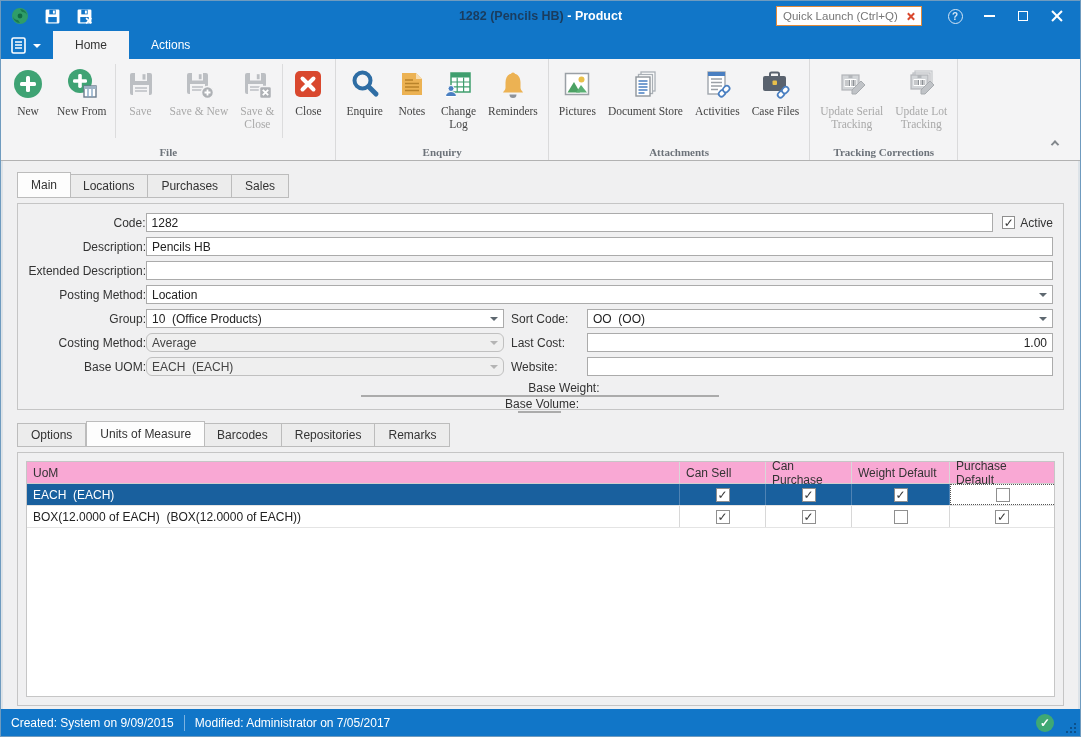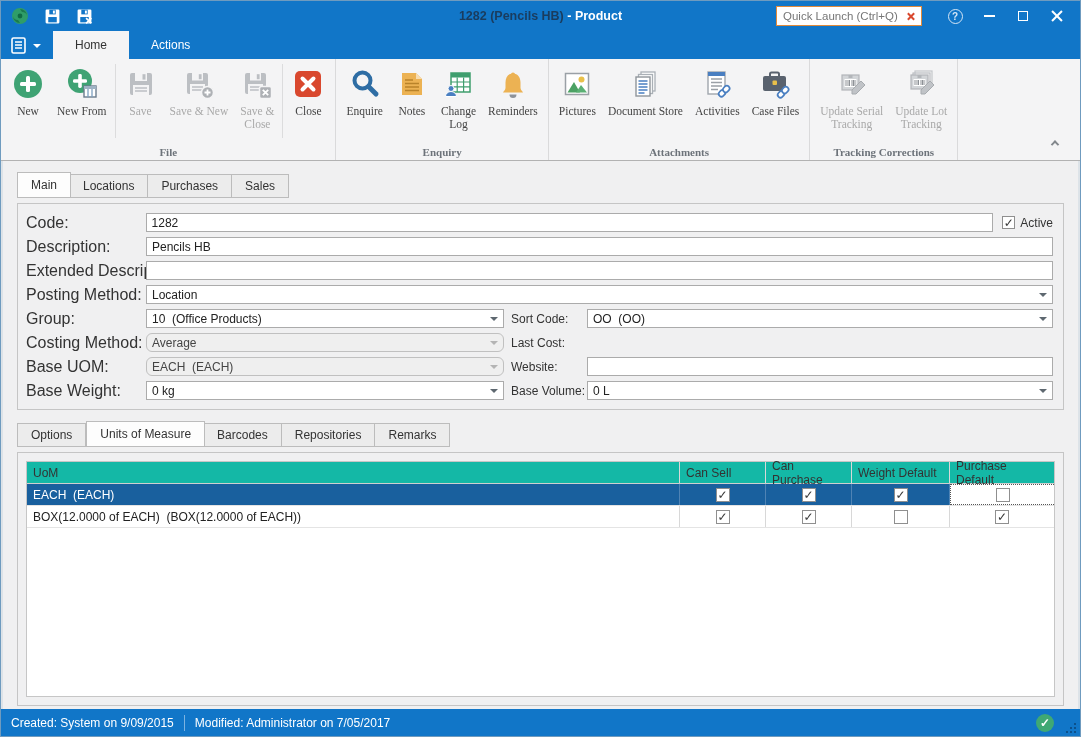--- a/index.html
+++ b/index.html
@@ -64,40 +64,40 @@
   .tabstrip { display:flex; align-items:flex-end; margin:11px 0 0 14px; height:26px; }
   .ptab {
     height:24px; padding:0 13px; display:flex; align-items:center; font-size:12px; color:#333;
     background:#ececec; border:1px solid #bcbcbc; border-left:none; cursor:pointer;
   }
   .ptab:first-child { border-left:1px solid #bcbcbc; }
   .ptab.active { background:#fdfdfd; height:26px; border-left:1px solid #bcbcbc; margin-right:-1px; z-index:1; }
   .groupbox { margin:5px 14px 0 14px; border:1px solid #c5c5c5; background:#f0f0f1; }
   .gb-fields { padding:9px 10px 9px 8px; }
   .frow { display:flex; align-items:center; height:19px; margin-bottom:5px; }
-  .frow:last-child { margin-bottom:0; }
-  .f-label { width:120px; font-size:16px; color:#333; white-space:nowrap; }
+  .frow:last-child { margin-bottom:0;flex-direction:column; }
+  .f-label { width:120px; font-size:12px; color:#333; white-space:nowrap;text-align:right; }
   .f-label2 { margin-left:7px; width:76px; font-size:12px; color:#333; white-space:nowrap; }
   .ctl { height:19px; background:#fff; border:1px solid #ababab; display:flex; align-items:center; padding:0 5px; font-size:12px; color:#222; white-space:pre; overflow:hidden; }
   .ctl.flex1 { flex:1; }
   .ctl.w-code { width:851px; }
   .ctl.w-left { width:358px; }
   .ctl .val { flex:1; white-space:pre; }
   .ctl .val.right { text-align:right; }
   .combo .arrow { width:0; height:0; border-left:4px solid transparent; border-right:4px solid transparent; border-top:4px solid #5e6870; margin-left:6px; }
   .ctl.disabled { background:#efefef; border-color:#c0c0c0; color:#454545;border-radius:6px; }
   .ctl.disabled .arrow { border-top-color:#b4b4b4; }
   .checkbox { width:13px; height:13px; background:#fff; border:1px solid #8f8f8f; display:inline-flex; align-items:center; justify-content:center; font-size:12px; color:#3a3a3a; line-height:1; }
   .checkbox.checked::after { content:"✓"; }
   .active-wrap { display:flex; align-items:center; margin-left:9px; cursor:pointer; }
   .active-wrap .alabel { font-size:12px; color:#333; margin-left:5px; }
   
   .gb-table { margin-top:12px; height:254px; padding:8px; }
   .grid { width:100%; height:100%; background:#fff; border:1px solid #c6c6c6; display:flex; flex-direction:column; font-size:12px; }
-  .grid-head { display:flex; height:22px; background:#14b8a6; border-bottom:1px solid #cfcfcf; }
+  .grid-head { display:flex; height:22px; background:#f9a8d4; border-bottom:1px solid #cfcfcf; }
   .gh { display:flex; align-items:center; padding:0 6px; border-right:1px solid #d8d8d8; color:#333; cursor:pointer; }
   .grid-row { display:flex; height:22px; border-bottom:1px solid #e4e4e4; background:#fff; cursor:pointer; }
   .gc { display:flex; align-items:center; padding:0 6px; border-right:1px solid #d8d8d8; color:#222; white-space:pre; overflow:hidden; }
   .grid-row.selected { background:#19609e; }
   .grid-row.selected .gc { color:#ffffff; border-right-color:#4f83b4; }
   .cb-cell { justify-content:center; }
   .cb-cell .checkbox { width:14px; height:14px; }
   .gc.focused { background:#ffffff; border:1px dotted #555; border-right:1px dotted #555; }
   .col-uom { flex:1; }
   .col-cansell { width:86px; }
@@ -478,20 +478,21 @@
       <div class="frow">
         <span class="f-label">Group:</span>
         <div class="ctl w-left combo"><span class="val">10  (Office Products)</span><span class="arrow"></span></div>
         <span class="f-label2">Sort Code:</span>
         <div class="ctl flex1 combo"><span class="val">OO  (OO)</span><span class="arrow"></span></div>
       </div>
       <div class="frow">
         <span class="f-label">Costing Method:</span>
         <div class="ctl w-left combo disabled"><span class="val">Average</span><span class="arrow"></span></div>
         <span class="f-label2">Last Cost:</span>
+        <div class="ctl flex1"><span class="val right">1.00</span></div>
       </div>
       <div class="frow">
         <span class="f-label">Base UOM:</span>
         <div class="ctl w-left combo disabled"><span class="val">EACH  (EACH)</span><span class="arrow"></span></div>
         <span class="f-label2">Website:</span>
         <div class="ctl flex1"><span class="val"></span></div>
       </div>
       <div class="frow">
         <span class="f-label">Base Weight:</span>
         <div class="ctl w-left combo"><span class="val">0 kg</span><span class="arrow"></span></div>

